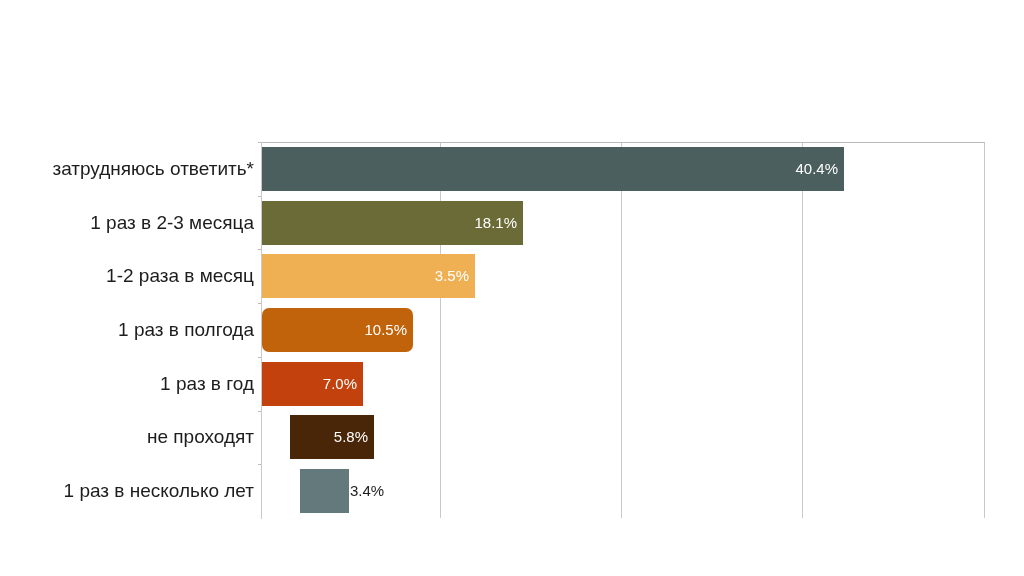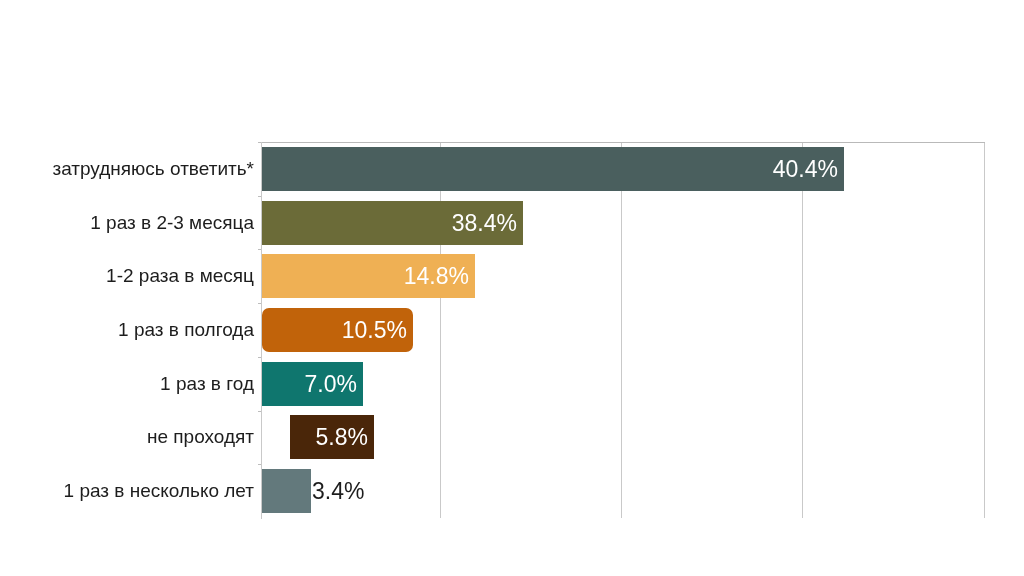--- a/index.html
+++ b/index.html
@@ -79,21 +79,21 @@
     left: 0;
     top: 0;
     height: 44px;
   }
 
   .bar-value {
     position: absolute;
     top: 0;
     height: 44px;
     line-height: 44px;
-    font-size: 23px;
+    font-size: 15px;
     color: #ffffff;
     white-space: nowrap;
   }
   .bar-value.inside {
     right: 6px;
   }
   .bar-value.outside {
     color: #1d1d1d;
     left: 100%;
     margin-left: 1px;
@@ -134,45 +134,45 @@
         <div class="tick-mark" style="top: 322px;"></div>
       </div>
     <div id="bars">
         <div class="bar-row" style="top: 5px;">
           <div class="bar" style="width: 582px; background: rgb(74, 95, 94);">
             <span class="bar-value inside">40.4%</span>
           </div>
         </div>
         <div class="bar-row" style="top: 59px;">
           <div class="bar" style="width: 261px; background: rgb(107, 107, 56);">
-            <span class="bar-value inside">38.4%</span>
+            <span class="bar-value inside">18.1%</span>
           </div>
         </div>
         <div class="bar-row" style="top: 112px;">
           <div class="bar" style="width: 213px; background: rgb(239, 176, 84);">
-            <span class="bar-value inside">14.8%</span>
+            <span class="bar-value inside">3.5%</span>
           </div>
         </div>
         <div class="bar-row" style="top: 166px;">
           <div class="bar" style="width: 151px; background: rgb(193, 99, 10); border-radius: 7px;">
             <span class="bar-value inside">10.5%</span>
           </div>
         </div>
         <div class="bar-row" style="top: 220px;">
-          <div class="bar" style="width: 101px; background: #0f766e;">
+          <div class="bar" style="width: 101px; background: #c2410c;">
             <span class="bar-value inside">7.0%</span>
           </div>
         </div>
         <div class="bar-row" style="top: 273px;">
           <div class="bar" style="width: 84px; background: rgb(74, 38, 9); margin-left: 28px;">
             <span class="bar-value inside">5.8%</span>
           </div>
         </div>
         <div class="bar-row" style="top: 327px;">
-          <div class="bar" style="width: 49px; background: rgb(99, 121, 124);">
+          <div class="bar" style="width: 49px; background: rgb(99, 121, 124); margin-left: 38px;">
             <span class="bar-value outside">3.4%</span>
           </div>
         </div>
       </div>
   </div>
 
   <div id="top-spine"></div>
   <div id="left-spine"></div>
 
   <div id="cat-labels">

